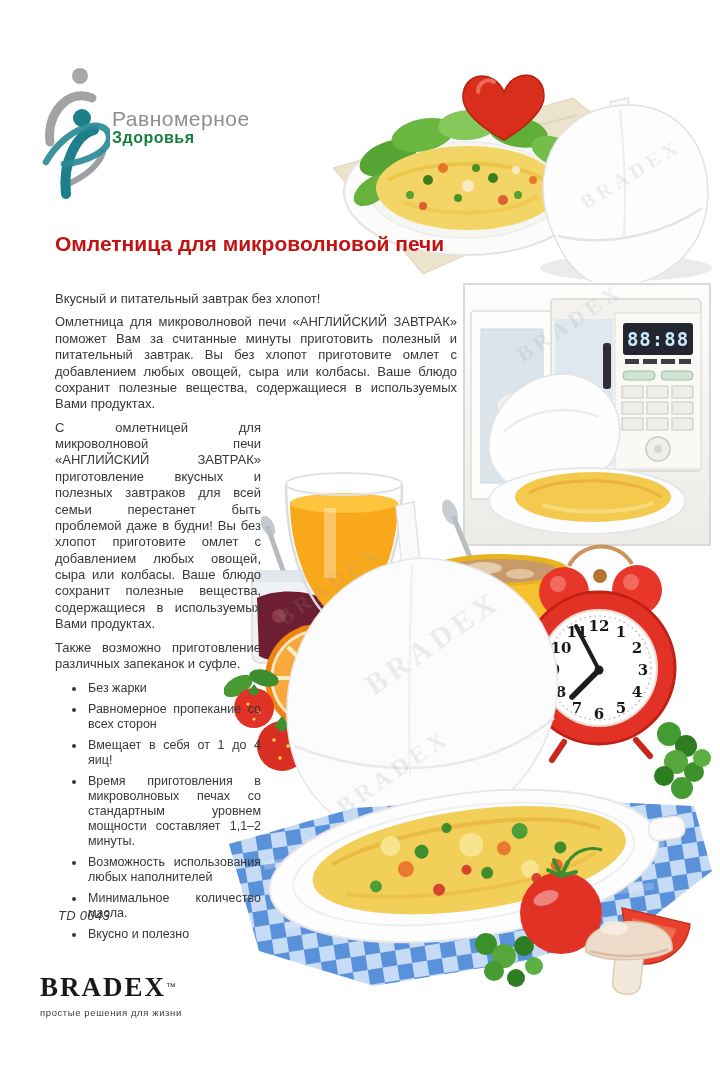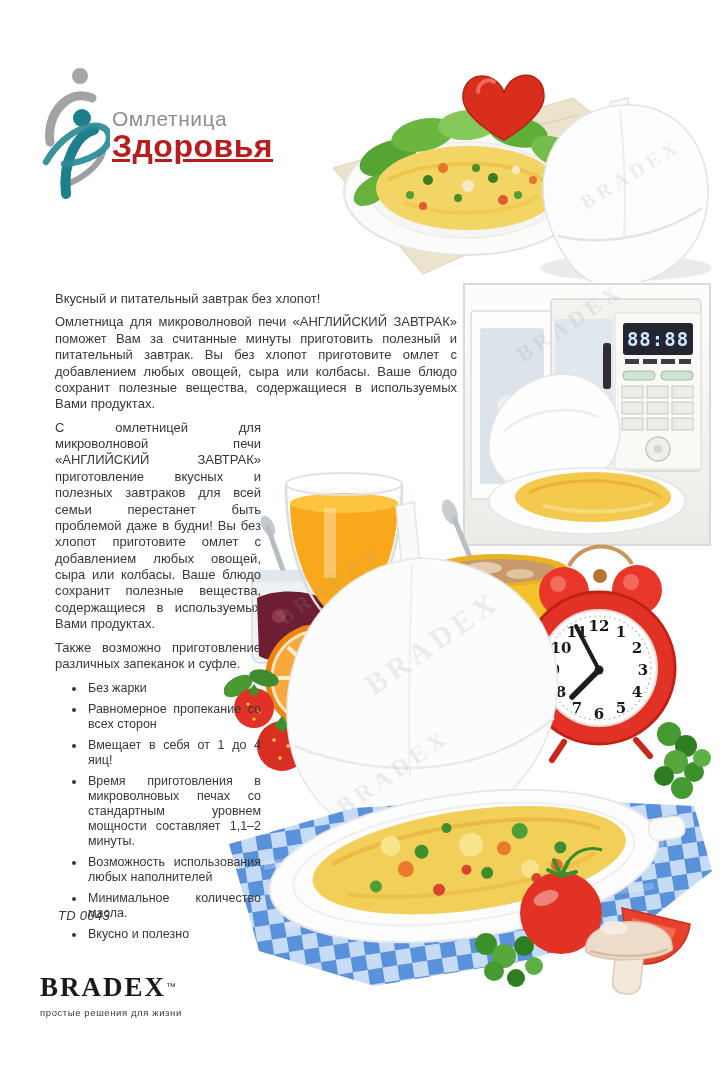--- a/index.html
+++ b/index.html
@@ -6,21 +6,21 @@
   .page{
     position:relative;width:720px;height:1080px;margin:0 auto;
     background:#ffffff;overflow:hidden;
     font-family:"Liberation Sans",sans-serif;color:#323232;
   }
   
   .logo{position:absolute;left:40px;top:62px;width:230px;height:140px;}
   .logo svg{position:absolute;left:0;top:4px;}
   .logo-text{position:absolute;left:72px;top:46px;line-height:1.05;}
   .logo-line1{font-size:21px;color:#8e8e8e;letter-spacing:.5px;}
-  .logo-line2{font-size:32px;font-weight:bold;color:#b91c1c;letter-spacing:.5px;text-decoration:underline;}
+  .logo-line2{font-size:16px;font-weight:bold;color:#15803d;letter-spacing:.5px;}
   
   .title{position:absolute;left:55px;top:231px;width:440px;
     font-size:21px;font-weight:bold;color:#c31212;line-height:1.24;z-index:3;}
   
   .text-col{position:absolute;left:55px;top:291px;width:402px;z-index:3;
     font-size:13px;line-height:1.26;text-align:justify;color:#383838;}
   .text-col p{margin:0 0 7px 0;}
   .photo-float{float:right;width:196px;height:620px;margin-top:52px;}
   .adv-heading{margin:2px 0 5px 0;}
   ul.adv{margin:9px;padding:0 0 0 22px;font-size:12.5px;line-height:1.2;}
@@ -53,21 +53,21 @@
   <div class="logo">
     <svg width="70" height="134" viewBox="0 0 70 134">
       <circle cx="40" cy="10" r="8" fill="#a7a7a7"></circle>
       <path d="M 10,76 C 6,46 30,22 52,32" stroke="#a3a3a3" stroke-width="9" fill="none" stroke-linecap="round"></path>
       <path d="M 28,118 C 46,110 60,98 63,86" stroke="#9aa0a3" stroke-width="6" fill="none" stroke-linecap="round"></path>
       <circle cx="42" cy="52" r="9" fill="#1d7e8c"></circle>
       <path d="M 26,128 C 22,94 38,68 54,64" stroke="#1d7e8c" stroke-width="10" fill="none" stroke-linecap="round"></path>
       <path d="M 6,96 C 26,60 66,50 69,70 C 71,84 48,96 24,98" stroke="#2a8a96" stroke-width="6.5" fill="none" stroke-linecap="round" opacity=".92"></path>
     </svg>
     <div class="logo-text">
-      <div class="logo-line1">Омлетница</div>
+      <div class="logo-line1">Равномерное</div>
       <div class="logo-line2">Здоровья</div>
     </div>
   </div>
 
   <svg class="ill ill-topright" width="384" height="242" viewBox="0 0 384 242">
 
     <g>
       <polygon points="5,128 245,58 332,128 95,234" fill="#ece3cd"></polygon>
       <polygon points="5,128 245,58 332,128 95,234" fill="none" stroke="#ded3b8" stroke-width="1"></polygon>
       <path d="M 40,130 L 250,75 M 70,160 L 290,100" stroke="#e0d6bd" stroke-width="2" fill="none"></path>
@@ -114,20 +114,21 @@
       <ellipse cx="298" cy="228" rx="86" ry="13" fill="#000000" opacity=".08"></ellipse>
       <polygon points="282,62 300,58 306,120 288,124" fill="#fafafa" stroke="#e3e3e5" stroke-width="1.5"></polygon>
       <path d="M 228,200 C 196,136 226,74 286,66 C 344,58 380,100 380,152 C 380,204 344,240 294,246 C 258,250 240,226 228,200 Z" fill="#fdfdfd" stroke="#e2e2e4" stroke-width="1.5"></path>
       <path d="M 230,196 C 272,206 330,198 374,168" stroke="#e4e4e6" stroke-width="2.5" fill="none"></path>
       <path d="M 292,70 C 296,110 298,160 296,196" stroke="#ededef" stroke-width="2" fill="none"></path>
       <text class="wm" x="258" y="170" font-size="20" transform="rotate(-32 258 170)">BRADEX</text>
     </g>
   </svg>
 
   <div class="title">
+    <div>Омлетница для микроволновой печи</div>
   </div>
 
   <svg class="ill ill-microwave" width="248" height="263" viewBox="0 0 248 263">
     <defs>
       <linearGradient id="mwbg" x1="0" y1="0" x2="0" y2="1">
         <stop offset="0" stop-color="#fdfdfc"></stop>
           <stop offset="1" stop-color="#ecebe7"></stop>
       </linearGradient>
     </defs>
     <rect x="1" y="1" width="246" height="261" fill="url(#mwbg)" stroke="#d9d9d7" stroke-width="2"></rect>

